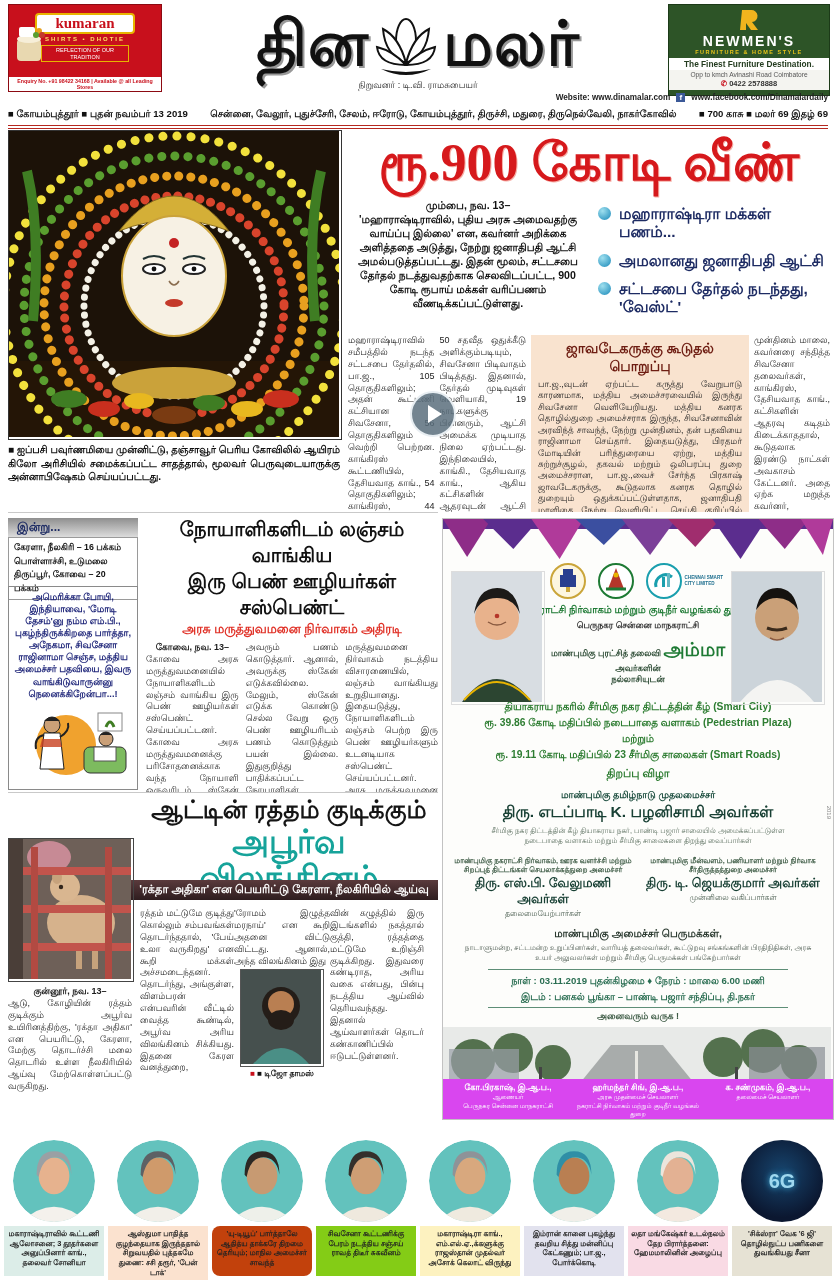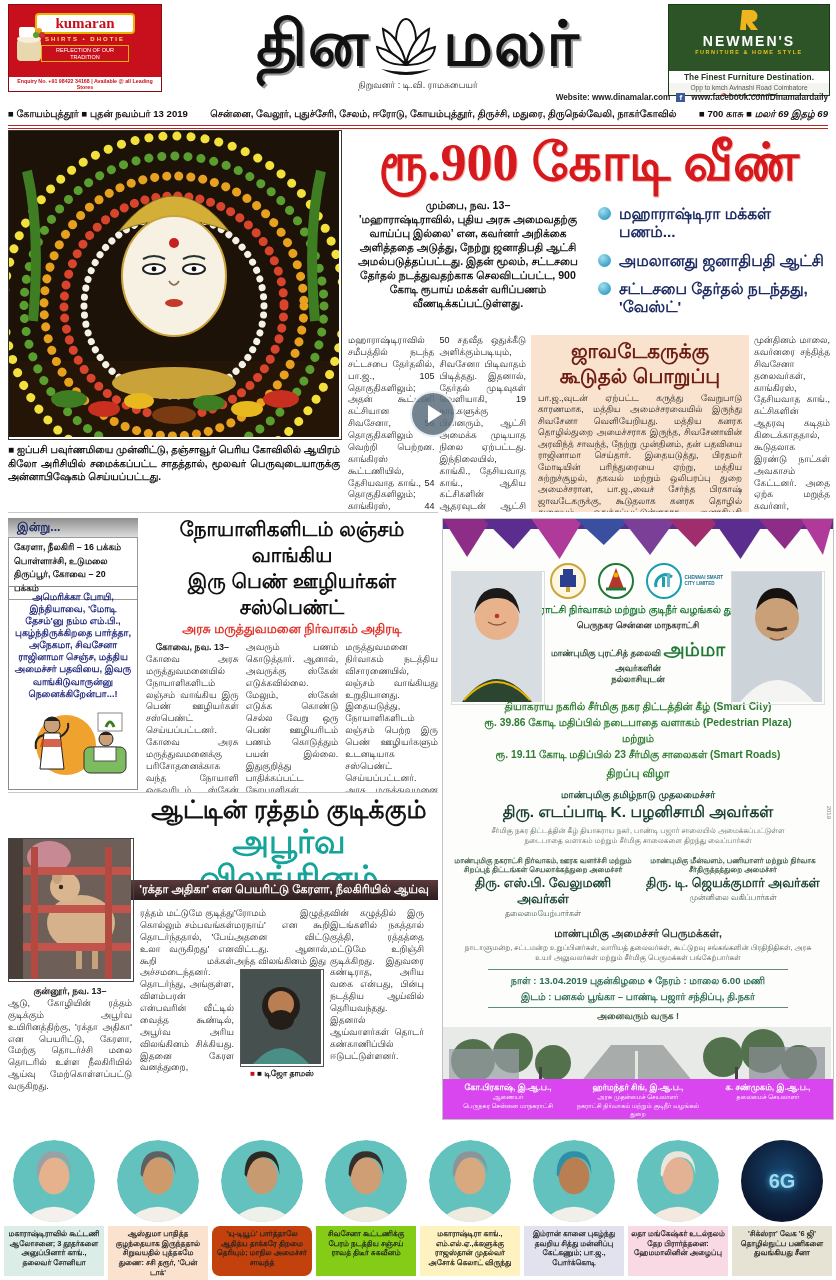--- a/index.html
+++ b/index.html
@@ -14,37 +14,37 @@
     font-weight:bold;font-size:15px;color:#c8101c;font-family:"Liberation Serif",serif;}
   .kum-tag{color:#ffe266;font-size:6px;text-align:center;letter-spacing:2px;font-weight:bold;margin-top:2px;}
   .kum-crest{margin:3px auto 0;width:86px;border:1px solid #e8b400;color:#fff;font-size:5.5px;text-align:center;line-height:1.2;padding:1px 0;}
   .kum-strip{position:absolute;bottom:0;left:0;right:0;background:#fff;color:#c8101c;font-size:5.3px;font-weight:bold;text-align:center;padding:1px 0;}
   .kum-art{position:absolute;left:4px;top:14px;width:34px;height:52px;}
 
   .ad-newmens{right:6px;top:4px;width:160px;height:90px;background:#2d5427;border:1px solid #1c3a18;text-align:center;overflow:hidden;}
   .nm-r{width:26px;height:22px;margin:3px auto 0;}
   .nm-brand{color:#fff;font-weight:bold;font-size:14px;letter-spacing:2px;line-height:1;}
   .nm-sub{color:#e8c419;font-size:5.5px;letter-spacing:1.5px;font-weight:bold;margin-top:1px;}
-  .nm-strap{background:#fff;color:#243c20;font-size:8.3px;font-weight:bold;margin-top:16px;padding:1px 0;}
+  .nm-strap{background:#fff;color:#243c20;font-size:8.3px;font-weight:bold;margin-top:3px;padding:1px 0;}
   .nm-addr{background:#f4f4f0;color:#555;font-size:6.6px;padding:1px 0;}
   .nm-phone{background:#f4f4f0;color:#333;font-size:7.5px;font-weight:bold;padding:0 0 2px;}
   .nm-phone .ph{color:#c8101c;}
 
   .masthead{left:168px;top:0;width:500px;text-align:center;}
   .mast-title{display:flex;align-items:center;justify-content:center;gap:6px;}
   .mast-word{font-size:62px;font-weight:900;color:#111;letter-spacing:1px;line-height:88px;
     font-family:"Liberation Serif",serif;text-shadow:2px 2px 0 #999;}
   .founder{font-size:9px;color:#222;margin-top:-8px;text-align:center;}
   .weblinks{right:8px;top:93px;font-size:8.2px;font-weight:bold;color:#222;display:flex;gap:6px;align-items:center;}
   .fb{display:inline-block;width:9px;height:9px;background:#3b5998;color:#fff;font-size:8px;line-height:9px;text-align:center;font-weight:bold;}
 
   
   .infobar{left:8px;right:8px;top:108px;display:flex;justify-content:space-between;font-size:9.6px;font-weight:bold;color:#111;}
   .infobar .it{white-space:nowrap;}
-  .issue-em{font-style:italic;}
+  .issue-em{}
   .rule-red{left:8px;right:8px;height:0;border-top:1.5px solid #b5271f;}
 
   
   .main-photo{left:8px;top:130px;width:332px;height:308px;border:1px solid #333;}
   .main-caption{left:8px;top:443px;width:332px;font-size:10px;font-weight:bold;line-height:1.35;color:#111;text-align:justify;}
   .div-light{border-top:1px solid #c9c9c9;}
 
   .lead-wrap{left:348px;top:130px;width:482px;height:382px;overflow:hidden;}
   .main-headline{font-size:52px;font-weight:700;color:#d6191c;text-align:center;line-height:1.25;white-space:nowrap;
     font-family:"Liberation Serif",serif;text-shadow:1px 1px 0 #f6b0a8;}
@@ -52,21 +52,21 @@
   .lead-para{width:240px;font-size:10.6px;font-weight:bold;line-height:1.32;text-align:center;color:#111;}
   .lead-date{display:block;font-weight:bold;}
   .bullets{flex:1;padding-top:6px;}
   .bullet{display:flex;gap:8px;align-items:flex-start;margin:0 0 11px 0;font-size:15.5px;font-weight:800;color:#1d2b63;line-height:1.15;}
   .bdot{flex:none;width:13px;height:13px;border-radius:50%;margin-top:2px;background:radial-gradient(circle at 35% 30%,#9fe0ef,#1787b8);}
   .cols-row{display:flex;gap:5px;margin-top:8px;height:208px;overflow:hidden;position:relative;}
   .colA{width:92px;}.colB{width:92px;}
   .colC{width:232px;}
   .colD{flex:1;}
   .redbox{background:#f9e3cf;padding:5px 7px 6px;}
-  .redbox-h{font-size:20px;font-weight:800;color:#6e1d12;text-align:center;margin:0 0 3px;}
+  .redbox-h{font-size:14px;font-weight:800;color:#6e1d12;text-align:center;margin:0 0 3px;}
   .redbox-t{font-size:8.8px;line-height:1.3;text-align:justify;color:#222;}
   .play-btn{position:absolute;left:62px;top:56px;width:42px;height:42px;border-radius:50%;
     background:rgba(90,110,125,.85);border:2px solid #e8eef2;display:flex;align-items:center;justify-content:center;cursor:pointer;}
   .play-tri{width:0;height:0;border-left:14px solid #fff;border-top:9px solid transparent;border-bottom:9px solid transparent;margin-left:4px;}
 
   
   .today{left:8px;top:518px;width:130px;}
   .today-h{background:linear-gradient(#8f8f8f,#dcdcdc);color:#1d2b63;font-size:12px;font-weight:800;padding:2px 9px;}
   .today-rows{border:1px solid #9a9a9a;padding:3px 5px;font-size:8.8px;font-weight:bold;line-height:1.55;color:#111;}
   .cartoon{left:8px;top:586px;width:130px;height:204px;border:1px solid #8a8a8a;padding:4px 3px;box-sizing:border-box;}
@@ -468,21 +468,21 @@
       </div>
       <div class="g-min">
         <div class="g-min-t">மாண்புமிகு மீன்வளம், பணியாளர் மற்றும் நிர்வாக சீர்திருத்தத்துறை அமைச்சர்</div>
         <div class="g-min-n">திரு. டி. ஜெயக்குமார் அவர்கள்</div>
         <div class="g-min-r">முன்னிலை வகிப்பார்கள்</div>
       </div>
     </div>
     <div class="g-dign">மாண்புமிகு அமைச்சர் பெருமக்கள்,</div>
     <div class="g-digntx">நாடாளுமன்ற, சட்டமன்ற உறுப்பினர்கள், வாரியத் தலைவர்கள், கூட்டுறவு சங்கங்களின் பிரதிநிதிகள், அரசு உயர் அலுவலர்கள் மற்றும் சீர்மிகு பெருமக்கள் பங்கேற்பார்கள்</div>
     <div class="g-when">
-      <div>நாள் : 13.04.2019 புதன்கிழமை ♦ நேரம் : மாலை 6.00 மணி</div>
+      <div>நாள் : 03.11.2019 புதன்கிழமை ♦ நேரம் : மாலை 6.00 மணி</div>
       <div>இடம் : பனகல் பூங்கா – பாண்டி பஜார் சந்திப்பு, தி.நகர்</div>
     </div>
     <div class="g-welcome">அனைவரும் வருக !</div>
 
     <svg class="g-photo" viewBox="0 0 388 116" preserveAspectRatio="none">
       <rect width="388" height="116" fill="#e8eae8"></rect>
       <g fill="#54714e">
         <circle cx="30" cy="34" r="22"></circle>
           <circle cx="70" cy="26" r="20"></circle>
           <circle cx="110" cy="36" r="18"></circle>

